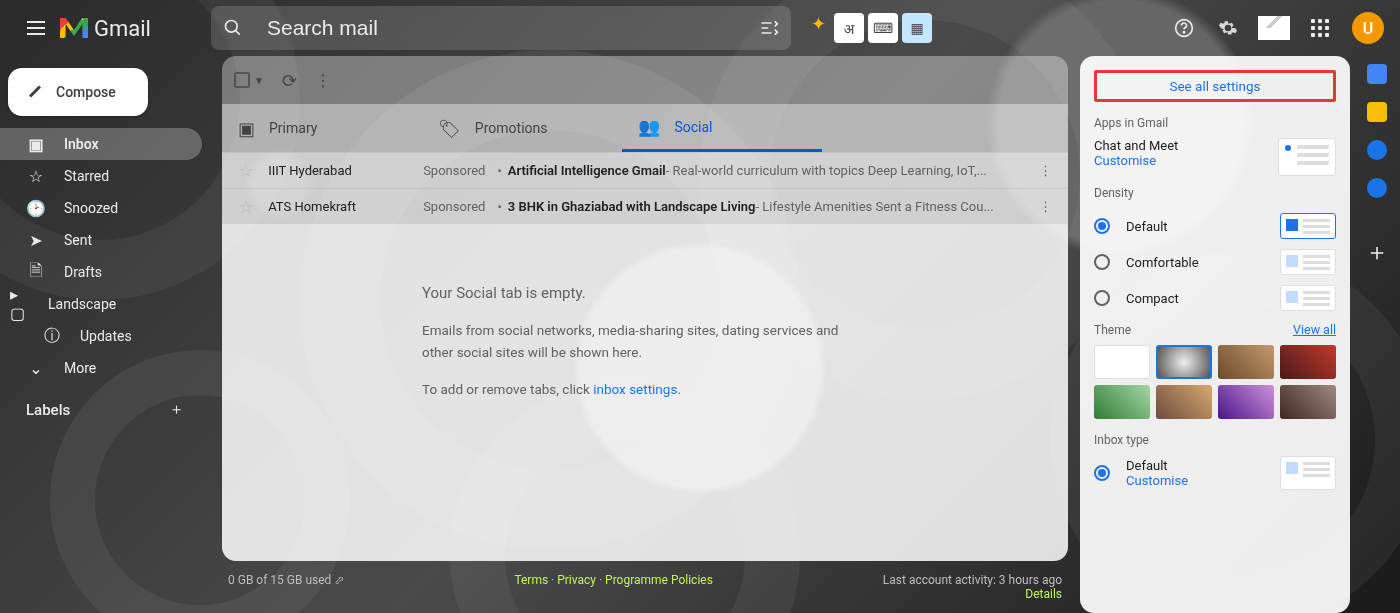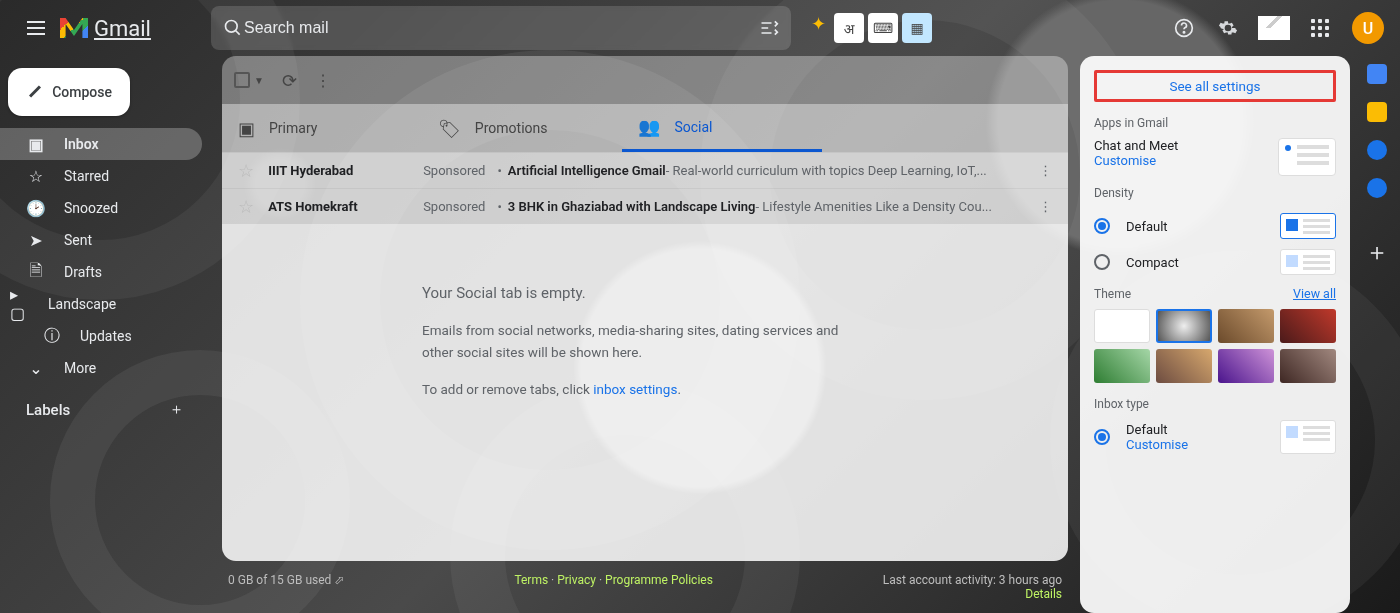--- a/index.html
+++ b/index.html
@@ -23,39 +23,39 @@
 .bgdeco .f{width:350px;height:350px;left:450px;top:380px;border-width:55px;}
 
 
 .header { position:relative; z-index:2; display:flex; align-items:center; height:56px; padding:0 16px; color:#e8eaed; }
 .icon-btn { width:40px; height:40px; display:flex; align-items:center; justify-content:center; border-radius:50%; cursor:pointer; color:#e8eaed; }
 .menu-icon{width:18px;height:2px;background:#e8eaed;position:relative;}
 .menu-icon::before,.menu-icon::after{content:'';position:absolute;width:18px;height:2px;background:#e8eaed;left:0;}
 .menu-icon::before{top:-6px;} .menu-icon::after{top:6px;}
 .logo { display:flex; align-items:center; margin-left:4px; }
 .logo-m{width:28px;height:20px;background:linear-gradient(135deg,#EA4335 25%,#FBBC04 25% 50%,#34A853 50% 75%,#4285F4 75%);clip-path:polygon(0 0,20% 0,50% 60%,80% 0,100% 0,100% 100%,80% 100%,80% 30%,50% 90%,20% 30%,20% 100%,0 100%);margin-right:6px;}
-.logo-text{font-size:22px;color:#e8eaed;text-decoration:underline;}
+.logo-text{font-size:22px;color:#e8eaed;}
 .search-wrap { margin-left:60px; }
 .search { width:580px; height:44px; background:rgba(255,255,255,0.15); border-radius:8px; display:flex; align-items:center; padding:0 12px; backdrop-filter:blur(2px);}
-.search input { flex:1; background:none; border:none; outline:none; color:#0ea5e9; font-size:16px; margin-left:1px;}
+.search input { flex:1; background:none; border:none; outline:none; color:#0ea5e9; font-size:21px; margin-left:24px;}
 .search input::placeholder{color:#e8eaed;}
 .chip-icons{display:flex;gap:4px;margin-left:20px;}
 .chip-icons .sq{width:30px;height:30px;background:#fff;border-radius:4px;display:flex;align-items:center;justify-content:center;font-size:14px;color:#444;}
 .sq.active{background:#c2e7ff;}
 .header-right{margin-left:auto;display:flex;align-items:center;gap:4px;}
 .mail-indicator{width:32px;height:24px;background:#fff;clip-path:polygon(0 0,100% 0,100% 100%,0 100%);position:relative;margin:0 6px;}
 .mail-indicator::after{content:'';position:absolute;top:0;left:0;right:0;height:12px;background:linear-gradient(135deg,transparent 45%,#ccc 45% 55%,transparent 55%);}
 .avatar{width:32px;height:32px;border-radius:50%;background:#f29900;color:#fff;display:flex;align-items:center;justify-content:center;font-weight:500;margin-left:8px;}
 .apps-grid{width:18px;height:18px;display:grid;grid-template-columns:repeat(3,4px);grid-template-rows:repeat(3,4px);gap:3px;}
 .apps-grid span{background:#e8eaed;border-radius:1px;}
 
 
 .layout{position:relative;z-index:2;display:flex;height:557px;}
 .sidebar{width:210px;padding:8px 8px 8px 0;color:#e8eaed;}
-.compose-btn{margin:4px 0 12px 8px;width:122px;height:48px;background:#fff;border-radius:14px;display:flex;align-items:center;padding:0 18px;color:#3c4043;font-size:14px;font-weight:500;box-shadow:0 1px 3px rgba(0,0,0,.3);cursor:pointer;}
+.compose-btn{margin:4px 0 12px 8px;width:140px;height:48px;background:#fff;border-radius:14px;display:flex;align-items:center;padding:0 18px;color:#3c4043;font-size:14px;font-weight:500;box-shadow:0 1px 3px rgba(0,0,0,.3);cursor:pointer;}
 .pen{width:18px;height:18px;margin-right:12px;position:relative;}
 .pen::before{content:'';position:absolute;width:14px;height:3px;background:#3c4043;transform:rotate(-45deg);top:7px;left:2px;}
 .nav-item{height:32px;display:flex;align-items:center;padding:0 12px 0 26px;font-size:14px;border-radius:0 16px 16px 0;cursor:pointer;color:#e8eaed;}
 .nav-item.active{background:rgba(255,255,255,0.25);font-weight:600;}
 .nav-item .ico{width:20px;margin-right:18px;display:flex;justify-content:center;font-size:16px;}
 .nav-sub{padding-left:42px;}
 .labels-hdr{display:flex;justify-content:space-between;align-items:center;padding:16px 18px 0 26px;font-size:15px;font-weight:500;}
 
 
 .content{flex:1;margin:0 12px;display:flex;flex-direction:column;}
@@ -63,21 +63,21 @@
 .cbwrap{display:flex;align-items:center;color:#444;}
 .cbwrap .cb{width:16px;height:16px;border:2px solid #555;border-radius:2px;}
 .caret{font-size:10px;margin-left:4px;color:#444;}
 .tabs{display:flex;background:rgba(255,255,255,0.6);}
 .tab{flex:0 0 200px;height:48px;display:flex;align-items:center;padding:0 16px;font-size:14px;color:#444;cursor:pointer;gap:14px;}
 .tab.active{color:#0b57d0;border-bottom:3px solid #0b57d0;}
 .tab .ticn{font-size:18px;}
 .rows{background:rgba(255,255,255,0.75);}
 .row{height:36px;display:flex;align-items:center;padding:0 10px;font-size:13px;color:#444;border-top:1px solid rgba(0,0,0,.05);}
 .row .star{color:#bbb;margin:0 14px 0 6px;font-size:18px;}
-.row .sender{width:155px;font-weight:700;color:#202124;}
+.row .sender{width:155px;font-weight:400;color:#202124;}
 .row .sponsored{color:#5f6368;margin-right:6px;}
 .row .dot{color:#5f6368;margin:0 6px;}
 .row .subject{font-weight:600;color:#202124;}
 .row .snippet{color:#5f6368;}
 .row .more{margin-left:auto;color:#5f6368;padding:0 6px;}
 .empty-box{background:rgba(255,255,255,0.85);flex:1;border-radius:0 0 14px 14px;padding:60px 200px 56px 200px;}
 .empty-box h4{font-weight:400;color:#5f6368;font-size:15px;margin-bottom:18px;}
 .empty-box p{color:#5f6368;font-size:13.5px;line-height:1.6;}
 .empty-box a{color:#1a73e8;text-decoration:none;}
 .footer{display:flex;justify-content:space-between;padding:12px 6px;font-size:12px;color:#bdbdbd;}
@@ -277,21 +277,21 @@
         <span class="subject">Artificial Intelligence Gmail</span>
         <span class="snippet"> - Real-world curriculum with topics Deep Learning, IoT,...</span>
         <span class="more">⋮</span>
       </div>
       <div class="row">
         <span class="star">☆</span>
         <span class="sender">ATS Homekraft</span>
         <span class="sponsored">Sponsored</span>
         <span class="dot">•</span>
         <span class="subject">3 BHK in Ghaziabad with Landscape Living</span>
-        <span class="snippet"> - Lifestyle Amenities Like a Density Cou...</span>
+        <span class="snippet"> - Lifestyle Amenities Sent a Fitness Cou...</span>
         <span class="more">⋮</span>
       </div>
     </div>
 
     <div class="empty-box">
       <h4>Your Social tab is empty.</h4>
       <p>Emails from social networks, media-sharing sites, dating services and other social sites will be shown here.</p>
       <p style="margin-top:16px;">
         <span>To add or remove tabs, click </span><a href="#">inbox settings</a><span>.</span>
       </p>
@@ -323,20 +323,25 @@
         <div class="link">Customise</div>
       </div>
       <div class="preview"></div>
     </div>
 
     <div class="q-sect-title">Density</div>
     <div class="radio-row">
         <span class="radio on"></span>
         <span>Default</span>
         <span class="rprev sel"></span>
+      </div>
+    <div class="radio-row">
+        <span class="radio"></span>
+        <span>Comfortable</span>
+        <span class="rprev"></span>
       </div>
     <div class="radio-row">
         <span class="radio"></span>
         <span>Compact</span>
         <span class="rprev"></span>
       </div>
 
     <div class="theme-hdr">
       <span class="q-sect-title" style="margin:0">Theme</span>
       <a href="#">View all</a>

